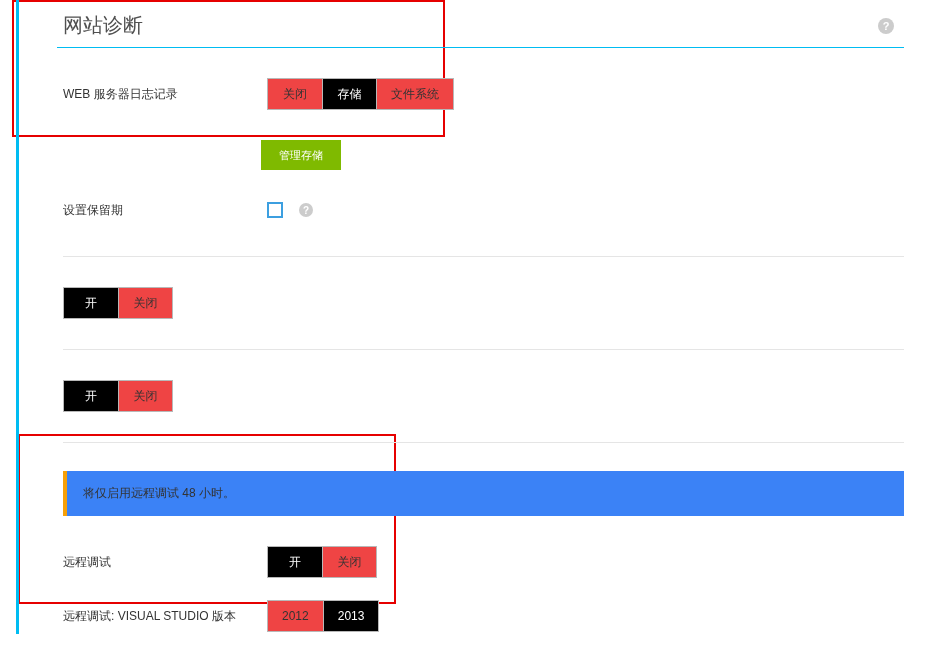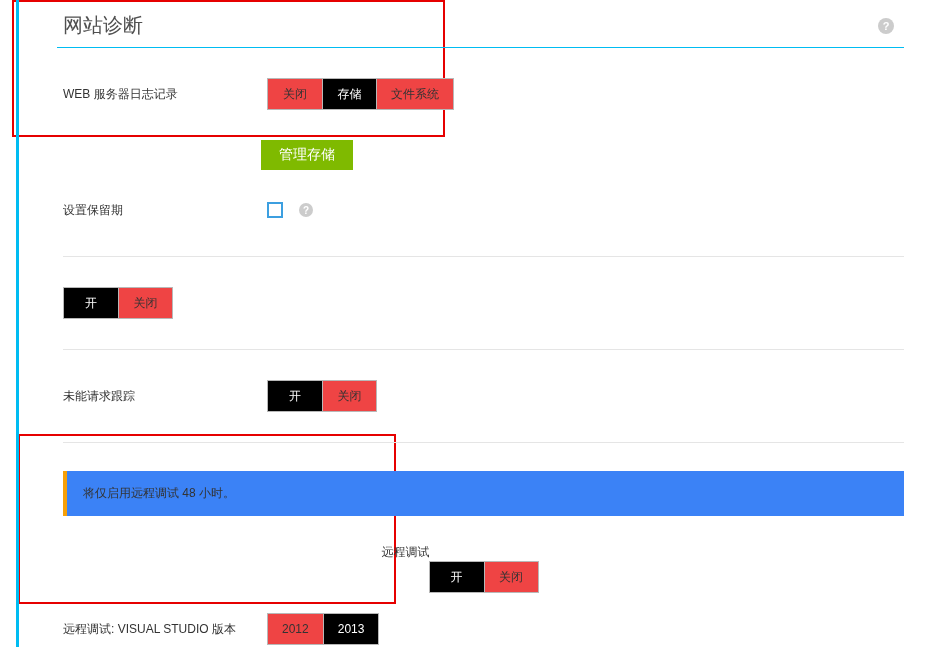--- a/index.html
+++ b/index.html
@@ -75,21 +75,21 @@
       border-left: 1px solid #b8b8b8;
     }
     .toggle-btn.active {
       background: #000000;
       color: #fff;
     }
     .manage-storage-btn {
       background: #7FBA00;
       color: #fff;
       border: none;
-      font-size: 14px;
+      font-size: 11px;
       height: 30px;
       padding: 0 18px;
       cursor: pointer;
       margin-left: 204px;
       display: block;
       margin-bottom: 22px;
     }
     .hr {
       border: none;
       border-top: 1px solid #e5e5e5;
@@ -171,32 +171,31 @@
     <div class="row">
       <div class="toggle-group">
         <button class="toggle-btn active">开</button>
         <button class="toggle-btn">关闭</button>
       </div>
     </div>
 
     <hr class="hr">
 
     <div class="row">
-      <div class="row-label">未能请求跟踪</div>
       <div class="toggle-group">
         <button class="toggle-btn active">开</button>
         <button class="toggle-btn">关闭</button>
       </div>
     </div>
 
     <hr class="hr">
 
     <div class="notice-bar">将仅启用远程调试 48 小时。</div>
 
-    <div class="row" style="margin-bottom:18px;flex-direction:column;">
+    <div class="row" style="margin-bottom:18px;">
       <div class="row-label">远程调试</div>
       <div class="toggle-group">
         <button class="toggle-btn active">开</button>
         <button class="toggle-btn">关闭</button>
       </div>
     </div>
 
     <div class="row">
       <div class="row-label">远程调试: VISUAL STUDIO 版本</div>
       <div class="toggle-group">

